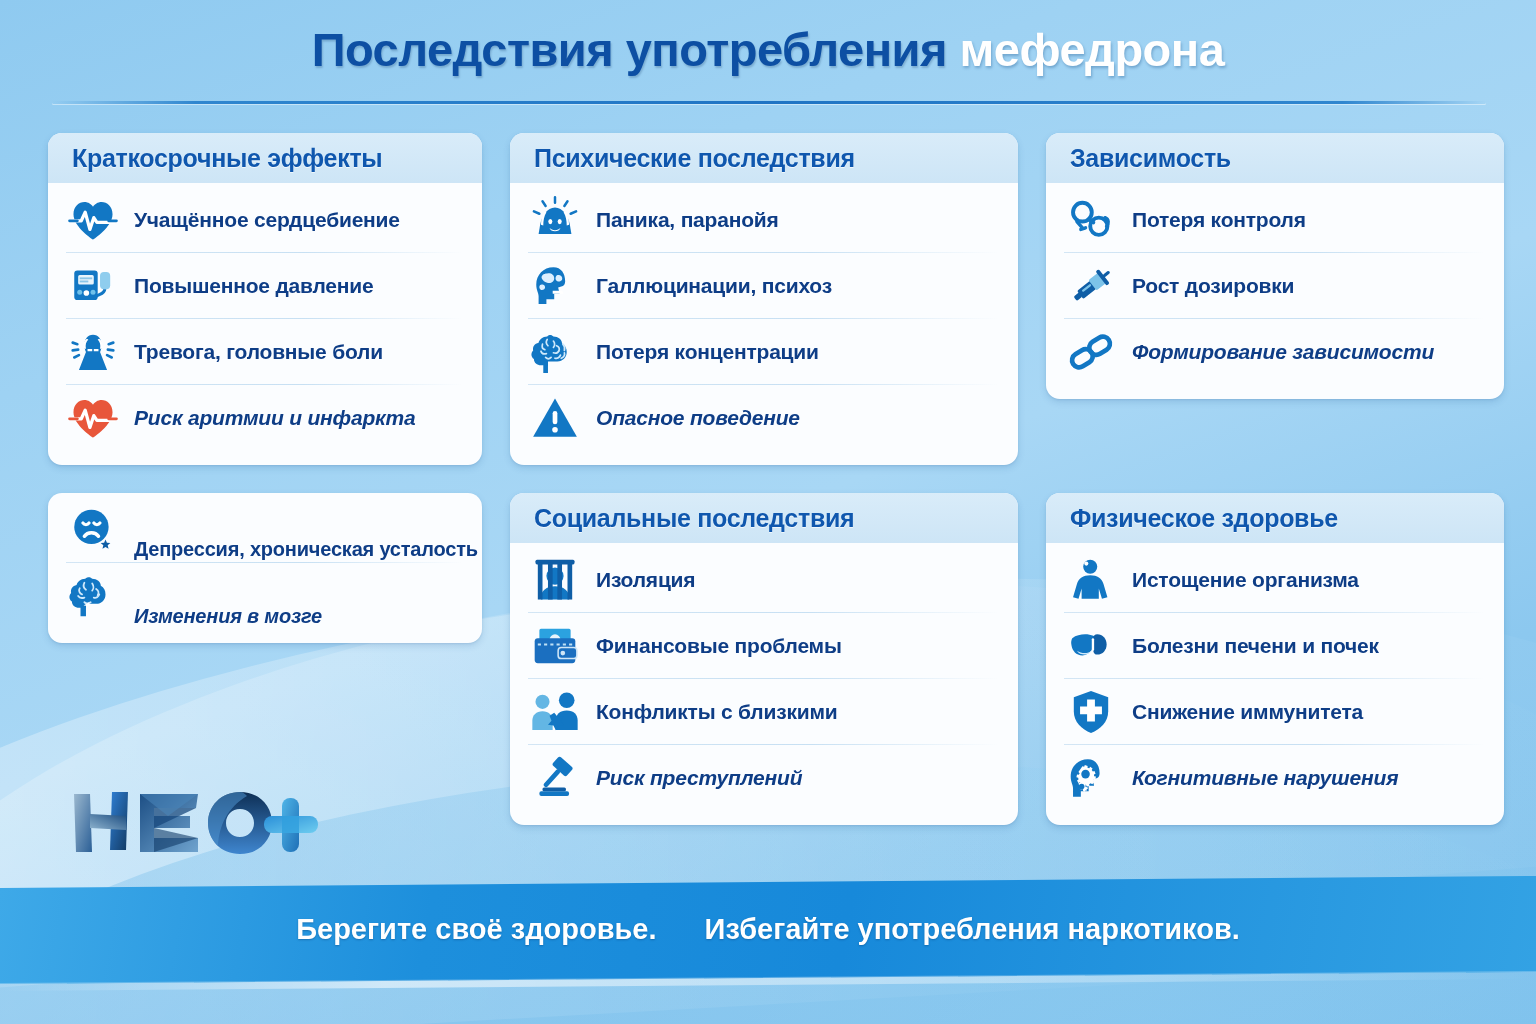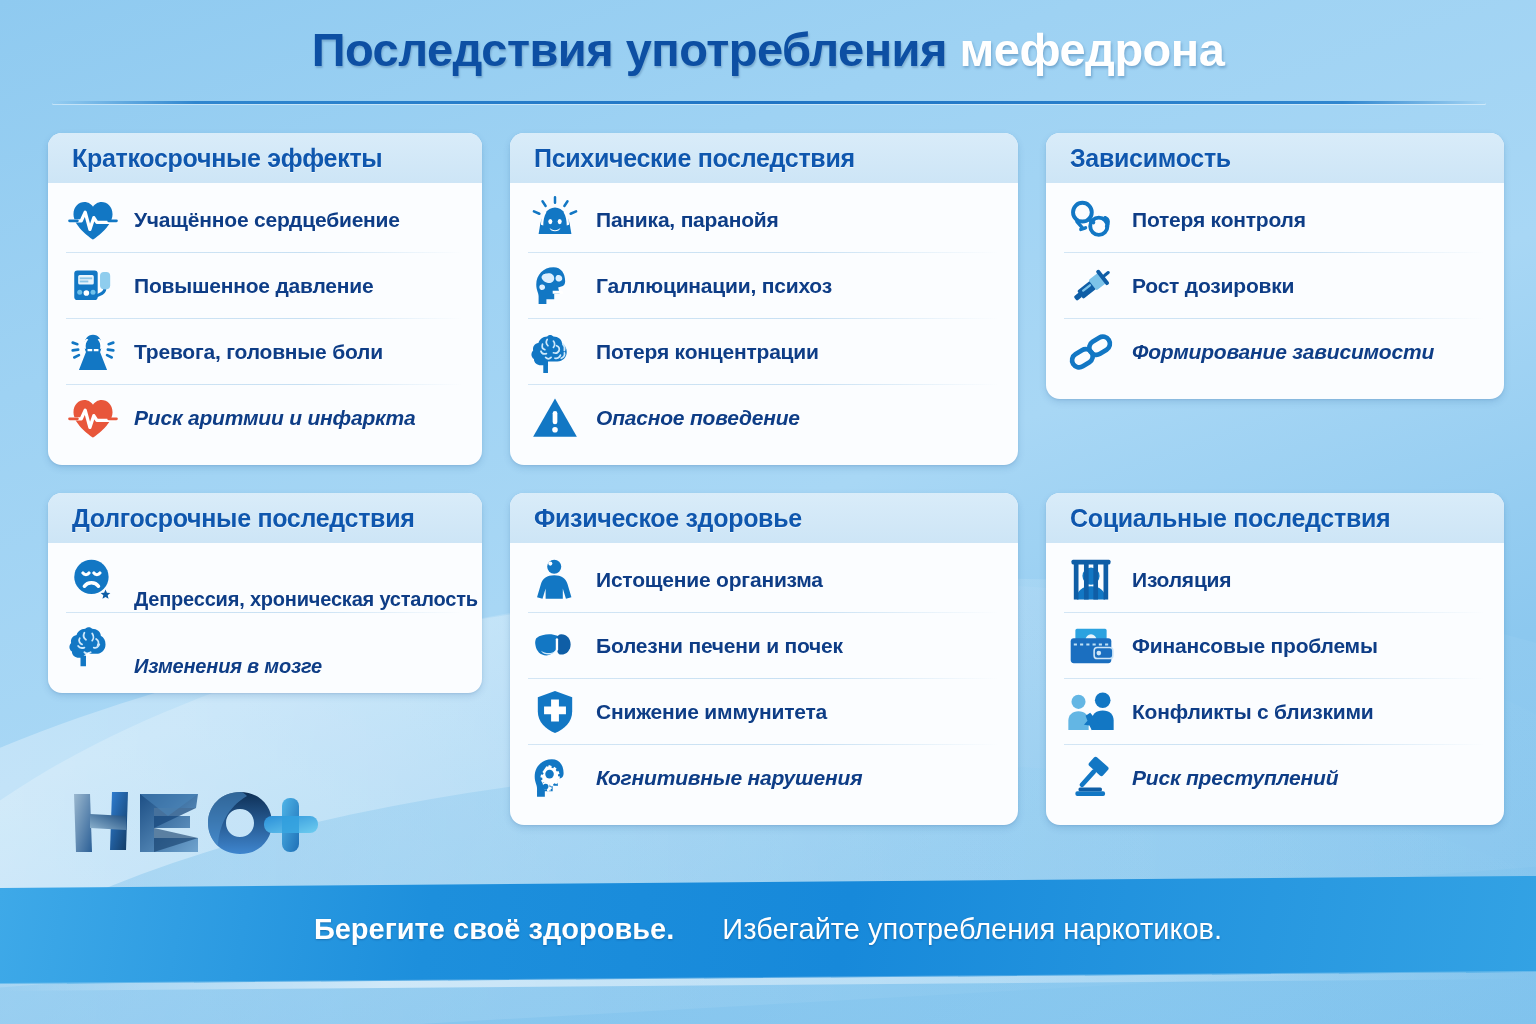--- a/index.html
+++ b/index.html
@@ -125,21 +125,21 @@
     content:""; position:absolute; left:0; bottom:-7px; width:100%; height:7px;
     background:linear-gradient(90deg, rgba(255,255,255,0), rgba(255,255,255,.55) 25%, rgba(255,255,255,.35) 65%, rgba(255,255,255,0));
   }
   .footer-text{
     position:absolute; left:0; bottom:78px; width:100%;
     text-align:center; white-space:nowrap;
     font-size:29px; color:#ffffff;
     text-shadow:0 1px 2px rgba(0,50,100,.35);
   }
   .footer-text .b{ font-weight:bold; }
-  .footer-text .n{ font-weight:400;margin-left:40px; }
+  .footer-text .n{ font-weight:700;margin-left:40px; }
 </style>
 </head>
 <body>
 
 <div id="stage">
 
   <div class="wave wave-a"></div>
   <div class="wave wave-b"></div>
   <div class="wave wave-c"></div>
 
@@ -321,23 +321,20 @@
               </g>
             </svg>
           </span>
           <span class="lbl">Формирование зависимости</span>
         </div>
 
       </div>
     </div>
 
     <div class="card c4">
-      <div class="card-head">
-        <h2>Долгосрочные последствия</h2>
-      </div>
       <div class="card-body">
 
         <div class="row">
           <span class="ico">
             <svg viewBox="0 0 64 64">
               <circle cx="30" cy="28" r="22" fill="#1277c4"></circle>
               <path fill="none" stroke="#fff" stroke-width="4" stroke-linecap="round" d="M19 23c2 3 6 3 8 0M33 23c2 3 6 3 8 0"></path>
               <path fill="none" stroke="#fff" stroke-width="4.5" stroke-linecap="round" d="M21 40c4-6 14-6 18 0"></path>
               <path fill="#0f5ea6" d="M48 44l1.8 4.2 4.4.4-3.4 3 1.1 4.4-3.9-2.4-3.9 2.4 1.1-4.4-3.4-3 4.4-.4z"></path>
             </svg>
@@ -351,75 +348,20 @@
               <path fill="#1277c4" d="M22 10c-6 0-10 4-11 8-5 1-8 5-7 10-3 3-3 8 1 11 0 5 4 8 9 8h2v11h7V42h13c7 0 12-5 12-12 0-5-2-9-6-11 0-5-5-9-11-9-2-2-5-3-9 0z"></path>
               <g fill="none" stroke="#cfe9fb" stroke-width="2.3" stroke-linecap="round">
                 <path d="M21 15c-2 4-1 7 2 9M15 22c-2 3 0 7 3 8M13 32c2 3 5 3 8 2M21 40c2 2 5 2 8 0M31 16c2 3 2 7 0 9M36 23c3 2 4 5 2 8M33 34c3 1 6-1 7-4"></path>
               </g>
               <path fill="#fff" d="M20 44l7-4 1 5z"></path>
             </svg>
           </span>
           <span class="lbl">Изменения в мозге</span>
         </div>
 
-
-      </div>
-    </div>
-
-    <div class="card c5">
-      <div class="card-head">
-        <h2>Физическое здоровье</h2>
-      </div>
-      <div class="card-body">
-
-        <div class="row">
-          <span class="ico">
-            <svg viewBox="0 0 64 64">
-              <circle cx="31" cy="15" r="9" fill="#1277c4"></circle>
-              <circle cx="26" cy="11" r="2.6" fill="#fff"></circle>
-              <path fill="#1277c4" d="M31 26c-9 0-15 4-17 11l-5 17 7 2 4-13v13h22V43l4 13 7-2-5-17c-2-7-8-11-17-11z"></path>
-            </svg>
-          </span>
-          <span class="lbl">Истощение организма</span>
-        </div>
-
-        <div class="row">
-          <span class="ico">
-            <svg viewBox="0 0 64 64">
-              <path fill="#1277c4" d="M8 22c8-6 20-6 27-3 3 1 4 4 3 7-2 8-8 18-17 18-8 0-13-6-14-13-1-4 0-7 1-9z"></path>
-              <path fill="#0f5ea6" d="M40 17c7 0 12 6 12 13s-5 13-12 13c-3 0-5-2-5-5V22c0-3 2-5 5-5z"></path>
-              <path fill="#cfe9fb" d="M14 38c6 4 14 4 19 0-3 6-15 7-19 0z"></path>
-              <rect x="33" y="22" width="3" height="16" rx="1.5" fill="#fff"></rect>
-            </svg>
-          </span>
-          <span class="lbl">Болезни печени и почек</span>
-        </div>
-
-        <div class="row">
-          <span class="ico">
-            <svg viewBox="0 0 64 64">
-              <path fill="#1277c4" d="M32 5l22 8v18c0 14-10 23-22 28C20 54 10 45 10 31V13z"></path>
-              <path fill="#fff" d="M27 16h10v9h9v10h-9v9H27v-9h-9V25h9z"></path>
-            </svg>
-          </span>
-          <span class="lbl">Снижение иммунитета</span>
-        </div>
-
-        <div class="row">
-          <span class="ico">
-            <svg viewBox="0 0 64 64">
-              <path fill="#1277c4" d="M28 8C15 8 6 18 6 30c0 7 3 11 3 15v11h10v-7h10v-7h7l-2-8 6-2c2-1 3-3 3-6C43 16 38 8 28 8z"></path>
-              <path fill="#fff" d="M21 17l2.2.6.9-2.1 3.6 1-.2 2.3 2.2.8 1.3-1.9 3 2.2-1.1 2 1.5 1.8 2.1-.8 1.3 3.5-2 1.1.2 2.3 2.3.4-.6 3.6-2.3-.1-1 2.1 1.7 1.6-2.6 2.6-1.9-1.3-2 1.2.4 2.3-3.6.6-.8-2.2-2.3-.1-1 2.1-3.3-1.6.6-2.2-1.7-1.5-2 1.1-1.8-3.2 1.9-1.3-.4-2.3-2.3-.4.8-3.6 2.3.3 1.1-2-1.6-1.7z"></path>
-              <circle cx="25" cy="27" r="5.5" fill="#1277c4"></circle>
-              <path fill="#fff" d="M16 38l1.7.5.8-1.5 2.6.9-.2 1.7 1.5.8 1.1-1.3 2 1.8-.9 1.4 1 1.4 1.6-.5 .8 2.6-1.6.7 .1 1.7-1.7-.1-.8 1.5-2.3-1 .3-1.6-1.4-1-1.4 1-1.6-2.1 1.3-1.1-.4-1.6-1.7-.2z"></path>
-              <circle cx="20" cy="43" r="3.6" fill="#1277c4"></circle>
-            </svg>
-          </span>
-          <span class="lbl">Когнитивные нарушения</span>
-        </div>
 
       </div>
     </div>
 
     <div class="card c6">
       <div class="card-head">
         <h2>Социальные последствия</h2>
       </div>
       <div class="card-body">
 
@@ -477,20 +419,75 @@
               <rect x="12" y="49" width="38" height="6" rx="2.5" fill="#1277c4"></rect>
               <rect x="16" y="44" width="30" height="5" rx="2" fill="#0f5ea6"></rect>
             </svg>
           </span>
           <span class="lbl">Риск преступлений</span>
         </div>
 
       </div>
     </div>
 
+    <div class="card c5">
+      <div class="card-head">
+        <h2>Физическое здоровье</h2>
+      </div>
+      <div class="card-body">
+
+        <div class="row">
+          <span class="ico">
+            <svg viewBox="0 0 64 64">
+              <circle cx="31" cy="15" r="9" fill="#1277c4"></circle>
+              <circle cx="26" cy="11" r="2.6" fill="#fff"></circle>
+              <path fill="#1277c4" d="M31 26c-9 0-15 4-17 11l-5 17 7 2 4-13v13h22V43l4 13 7-2-5-17c-2-7-8-11-17-11z"></path>
+            </svg>
+          </span>
+          <span class="lbl">Истощение организма</span>
+        </div>
+
+        <div class="row">
+          <span class="ico">
+            <svg viewBox="0 0 64 64">
+              <path fill="#1277c4" d="M8 22c8-6 20-6 27-3 3 1 4 4 3 7-2 8-8 18-17 18-8 0-13-6-14-13-1-4 0-7 1-9z"></path>
+              <path fill="#0f5ea6" d="M40 17c7 0 12 6 12 13s-5 13-12 13c-3 0-5-2-5-5V22c0-3 2-5 5-5z"></path>
+              <path fill="#cfe9fb" d="M14 38c6 4 14 4 19 0-3 6-15 7-19 0z"></path>
+              <rect x="33" y="22" width="3" height="16" rx="1.5" fill="#fff"></rect>
+            </svg>
+          </span>
+          <span class="lbl">Болезни печени и почек</span>
+        </div>
+
+        <div class="row">
+          <span class="ico">
+            <svg viewBox="0 0 64 64">
+              <path fill="#1277c4" d="M32 5l22 8v18c0 14-10 23-22 28C20 54 10 45 10 31V13z"></path>
+              <path fill="#fff" d="M27 16h10v9h9v10h-9v9H27v-9h-9V25h9z"></path>
+            </svg>
+          </span>
+          <span class="lbl">Снижение иммунитета</span>
+        </div>
+
+        <div class="row">
+          <span class="ico">
+            <svg viewBox="0 0 64 64">
+              <path fill="#1277c4" d="M28 8C15 8 6 18 6 30c0 7 3 11 3 15v11h10v-7h10v-7h7l-2-8 6-2c2-1 3-3 3-6C43 16 38 8 28 8z"></path>
+              <path fill="#fff" d="M21 17l2.2.6.9-2.1 3.6 1-.2 2.3 2.2.8 1.3-1.9 3 2.2-1.1 2 1.5 1.8 2.1-.8 1.3 3.5-2 1.1.2 2.3 2.3.4-.6 3.6-2.3-.1-1 2.1 1.7 1.6-2.6 2.6-1.9-1.3-2 1.2.4 2.3-3.6.6-.8-2.2-2.3-.1-1 2.1-3.3-1.6.6-2.2-1.7-1.5-2 1.1-1.8-3.2 1.9-1.3-.4-2.3-2.3-.4.8-3.6 2.3.3 1.1-2-1.6-1.7z"></path>
+              <circle cx="25" cy="27" r="5.5" fill="#1277c4"></circle>
+              <path fill="#fff" d="M16 38l1.7.5.8-1.5 2.6.9-.2 1.7 1.5.8 1.1-1.3 2 1.8-.9 1.4 1 1.4 1.6-.5 .8 2.6-1.6.7 .1 1.7-1.7-.1-.8 1.5-2.3-1 .3-1.6-1.4-1-1.4 1-1.6-2.1 1.3-1.1-.4-1.6-1.7-.2z"></path>
+              <circle cx="20" cy="43" r="3.6" fill="#1277c4"></circle>
+            </svg>
+          </span>
+          <span class="lbl">Когнитивные нарушения</span>
+        </div>
+
+      </div>
+    </div>
+
   </div>
 
   <div class="logo">
     <svg viewBox="0 0 270 74">
       <defs>
         <linearGradient id="g1" x1="0" y1="0" x2="1" y2="1">
           <stop offset="0" stop-color="#9bb8cf"></stop>
             <stop offset="1" stop-color="#2b5f96"></stop>
         </linearGradient>
         <linearGradient id="g2" x1="0" y1="0" x2="1" y2="1">

